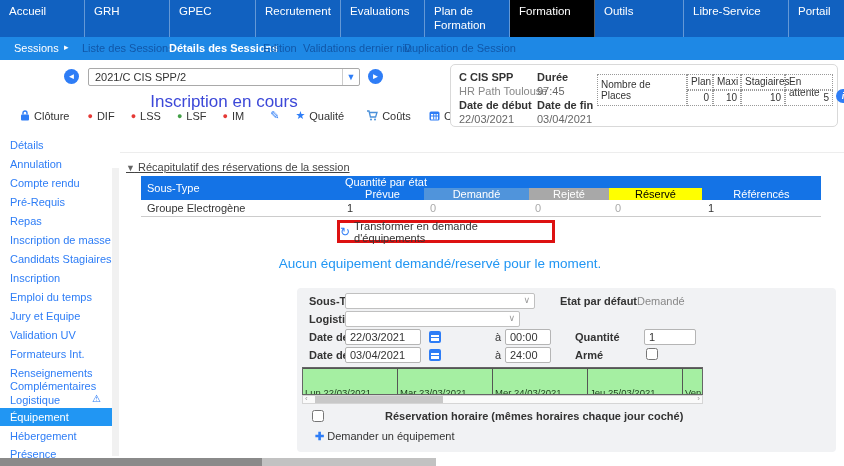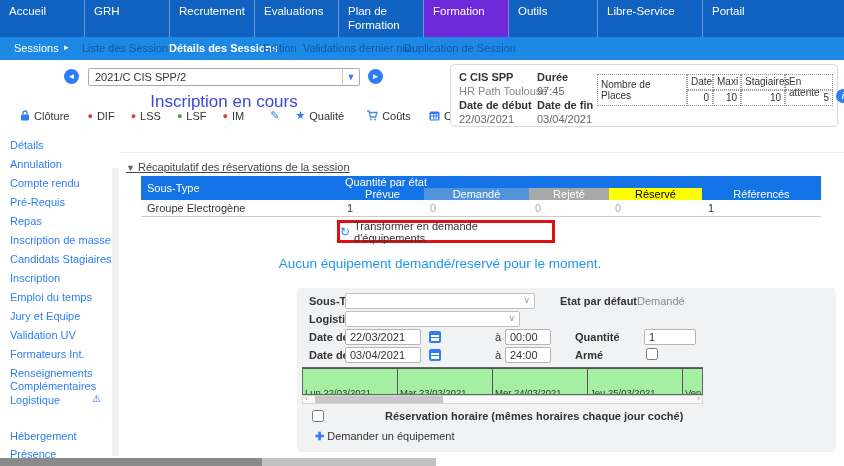--- a/index.html
+++ b/index.html
@@ -4,21 +4,21 @@
 <style>
   * { margin:0; padding:0; box-sizing:border-box; }
   html,body { background:#fff; }
   body { font-family:"Liberation Sans", sans-serif; font-size:11px; color:#333; }
   #page { position:relative; width:844px; height:466px; overflow:hidden; background:#fff; }
   .abs { position:absolute; }
 
   
   .topnav { position:absolute; left:0; top:0; width:844px; height:37px; background:#1161c0; display:flex; }
   .tab { height:37px; padding:5px 0 0 9px; color:#fff; font-size:11.5px; border-right:1px solid rgba(255,255,255,.35); line-height:1.2; cursor:pointer; }
-  .tab.active { background:#6d28d9; height:58px; }
+  .tab.active { background:#000000; height:58px; }
 
   
   .subnav { position:absolute; left:0; top:37px; width:844px; height:23px; background:#1e88e5; }
   .subnav span { position:absolute; top:5px; font-size:11px; }
   .sn-root { color:#fff; }
   .sn-muted { color:#1157a8; }
   .sn-active { color:#fff; font-weight:bold; }
 
   
   .circle-btn { position:absolute; width:15px; height:15px; border-radius:50%; background:#2e7df6; color:#fff; font-size:8px; text-align:center; line-height:15px; cursor:pointer; }
@@ -89,20 +89,21 @@
   .hrule { position:absolute; left:120px; top:152px; width:724px; border-top:1px solid #ededed; }
 </style>
 </head>
 <body>
 
 <div id="page">
 
   <div class="topnav">
     <div class="tab" style="width:85px">Accueil</div>
     <div class="tab" style="width:85px">GRH</div>
+    <div class="tab" style="width:86px">GPEC</div>
     <div class="tab" style="width:85px">Recrutement</div>
     <div class="tab" style="width:84px">Evaluations</div>
     <div class="tab" style="width:85px">Plan de Formation</div>
     <div class="tab active" style="width:85px">Formation</div>
     <div class="tab" style="width:89px">Outils</div>
     <div class="tab" style="width:105px">Libre-Service</div>
     <div class="tab" style="width:55px;border-right:none">Portail</div>
   </div>
 
   <div class="subnav">
@@ -178,21 +179,21 @@
     <span class="abs lbl" style="left:8px;top:6px">C CIS SPP</span>
     <span class="abs lbl" style="left:86px;top:6px">Durée</span>
     <span class="abs val" style="left:8px;top:20px;color:#888">HR Path Toulouse</span>
     <span class="abs val" style="left:86px;top:20px">97:45</span>
     <span class="abs lbl" style="left:8px;top:34px">Date de début</span>
     <span class="abs lbl" style="left:86px;top:34px">Date de fin</span>
     <span class="abs val" style="left:8px;top:48px">22/03/2021</span>
     <span class="abs val" style="left:86px;top:48px">03/04/2021</span>
     <div class="places">
       <div class="pl-label">Nombre de Places</div>
-      <div>Date</div>
+      <div>Plan</div>
       <div>Maxi</div>
       <div>Stagiaires</div>
       <div>En attente</div>
       <div class="num">0</div>
       <div class="num">10</div>
       <div class="num">10</div>
       <div class="num">5</div>
     </div>
   </div>
   <div class="info-circ">i</div>
@@ -207,20 +208,21 @@
   <span class="side-item" style="top:234px">Inscription de masse</span>
   <span class="side-item" style="top:253px">Candidats Stagiaires</span>
   <span class="side-item" style="top:272px">Inscription</span>
   <span class="side-item" style="top:291px">Emploi du temps</span>
   <span class="side-item" style="top:310px">Jury et Equipe</span>
   <span class="side-item" style="top:329px">Validation UV</span>
   <span class="side-item" style="top:348px">Formateurs Int.</span>
   <span class="side-item" style="top:367px;width:100px;line-height:1.15">Renseignements Complémentaires</span>
   <span class="side-item" style="top:394px">Logistique</span>
   <span class="abs warn" style="left:92px;top:393px">⚠</span>
+  <div class="side-sel" style="top:408px">Équipement</div>
   <span class="side-item" style="top:430px">Hébergement</span>
   <span class="side-item" style="top:448px">Présence</span>
   <span class="side-item" style="top:461px">Propriétés formation</span>
   <div class="vscroll"></div>
 
   <div class="recap-title">
     <span style="color:#666;font-size:9px">▼</span>
     <span>Récapitulatif des réservations de la session</span>
   </div>
 

